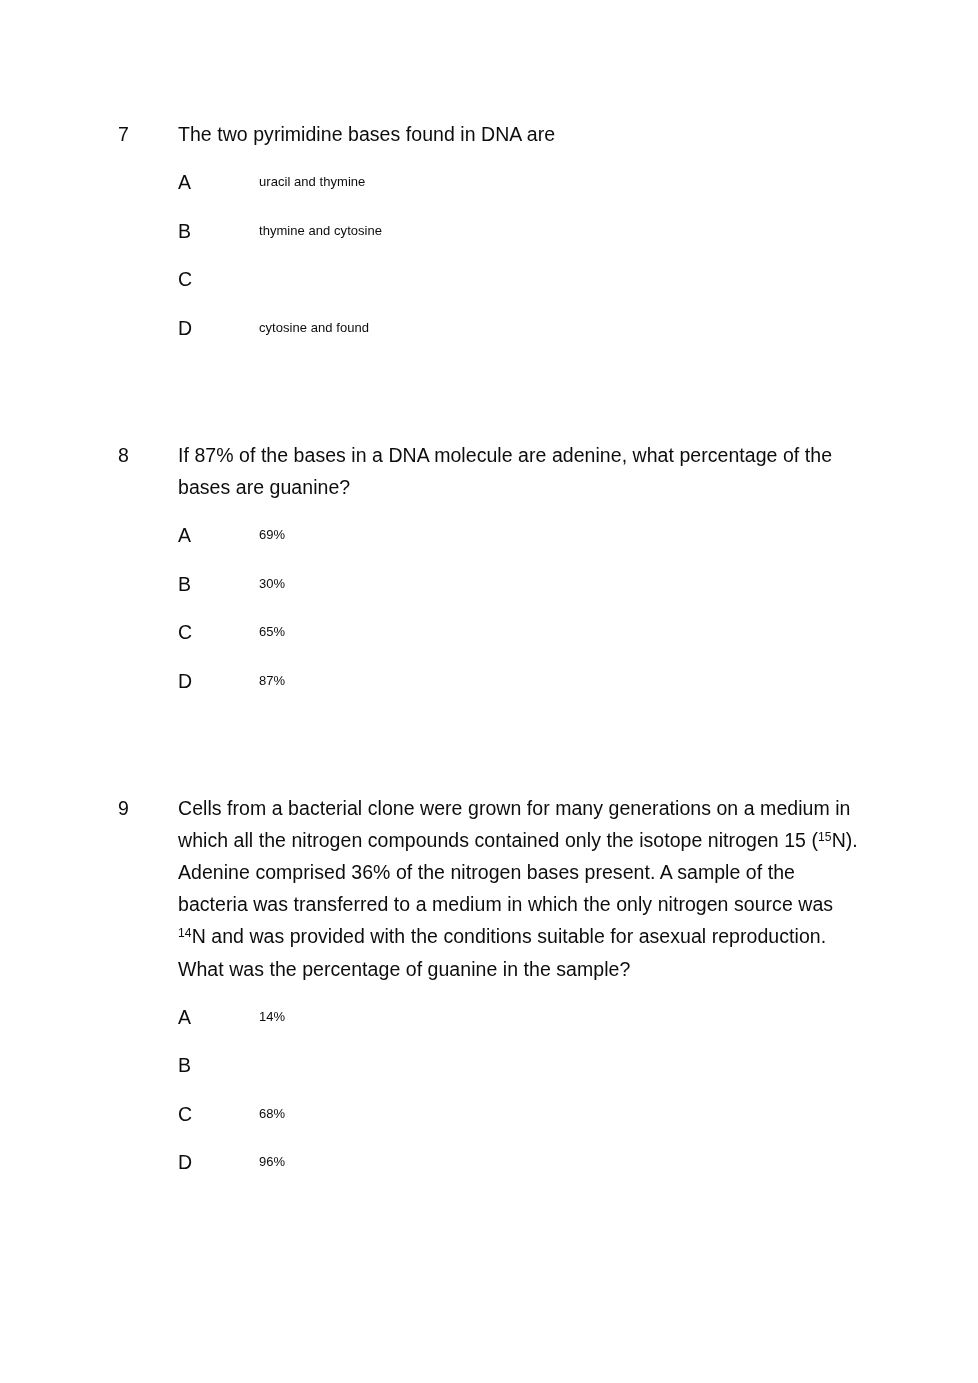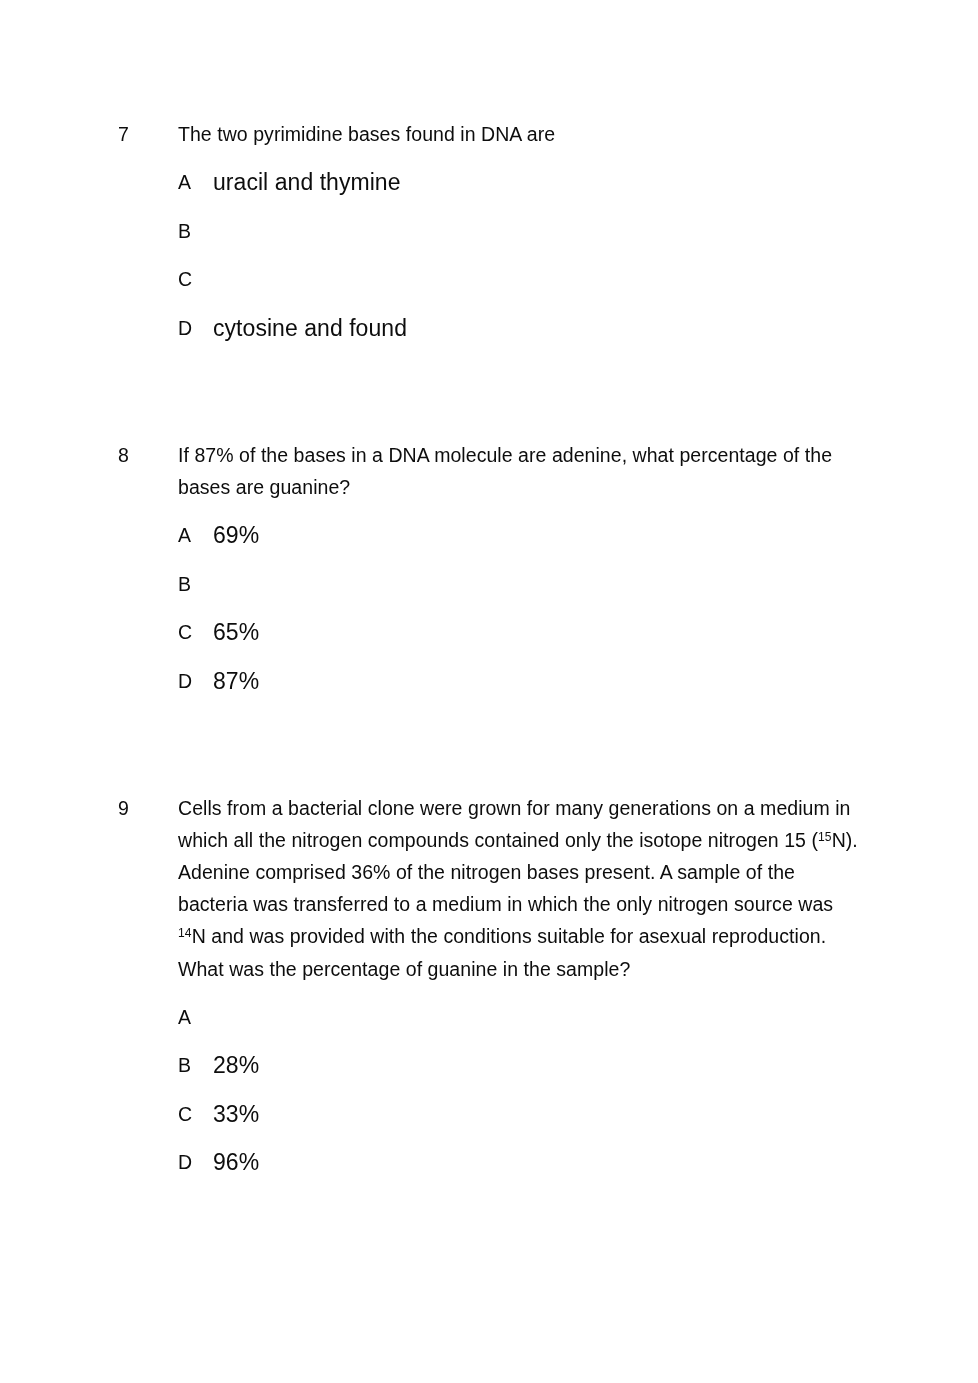--- a/index.html
+++ b/index.html
@@ -86,22 +86,22 @@
   .opt-letter {
     position: absolute;
     left: 0;
     top: 0;
     width: 52px;
     font-size: 19.5px;
     line-height: 30px;
   }
 
   .opt-text {
-    margin-left: 35px;
-    font-size: 23px;
+    margin-left: 81px;
+    font-size: 13px;
     line-height: 30px;
     letter-spacing: 0.05px;
   }
 
   
   .gap-after-options {
     height: 49px;
   }
 </style>
 </head>
@@ -114,20 +114,21 @@
           <div class="q-number">7</div>
           <div class="q-text"><span>The two pyrimidine bases found in DNA are</span></div>
         </div>
         <div class="options">
           <div class="option-row">
             <div class="opt-letter">A</div>
             <div class="opt-text">uracil and thymine</div>
           </div>
           <div class="option-row">
             <div class="opt-letter">B</div>
+            <div class="opt-text">thymine and cytosine</div>
           </div>
           <div class="option-row">
             <div class="opt-letter">C</div>
           </div>
           <div class="option-row">
             <div class="opt-letter">D</div>
             <div class="opt-text">cytosine and found</div>
           </div>
         </div>
         <div class="gap-after-options"></div>
@@ -137,48 +138,49 @@
           <div class="q-number">8</div>
           <div class="q-text"><span>If 87% of the bases in a DNA molecule are adenine, what percentage of the bases are guanine?</span></div>
         </div>
         <div class="options">
           <div class="option-row">
             <div class="opt-letter">A</div>
             <div class="opt-text">69%</div>
           </div>
           <div class="option-row">
             <div class="opt-letter">B</div>
+            <div class="opt-text">30%</div>
           </div>
           <div class="option-row">
             <div class="opt-letter">C</div>
             <div class="opt-text">65%</div>
           </div>
           <div class="option-row">
             <div class="opt-letter">D</div>
             <div class="opt-text">87%</div>
           </div>
         </div>
         <div class="gap-after-options"></div>
       </div>
       <div class="question-block">
         <div class="question-head">
           <div class="q-number">9</div>
           <div class="q-text"><span>Cells from a bacterial clone were grown for many generations on a medium in which all the nitrogen compounds contained only the isotope nitrogen 15 (</span><sup class="iso">15</sup><span>N). Adenine comprised 36% of the nitrogen bases present. A sample of the bacteria was transferred to a medium in which the only nitrogen source was </span><sup class="iso">14</sup><span>N and was provided with the conditions suitable for asexual reproduction. What was the percentage of guanine in the sample?</span></div>
         </div>
         <div class="options">
           <div class="option-row">
             <div class="opt-letter">A</div>
+            <div class="opt-text">14%</div>
           </div>
           <div class="option-row">
             <div class="opt-letter">B</div>
-            <div class="opt-text">28%</div>
           </div>
           <div class="option-row">
             <div class="opt-letter">C</div>
-            <div class="opt-text">33%</div>
+            <div class="opt-text">68%</div>
           </div>
           <div class="option-row">
             <div class="opt-letter">D</div>
             <div class="opt-text">96%</div>
           </div>
         </div>
       </div>
     </div>
 </div>
 

